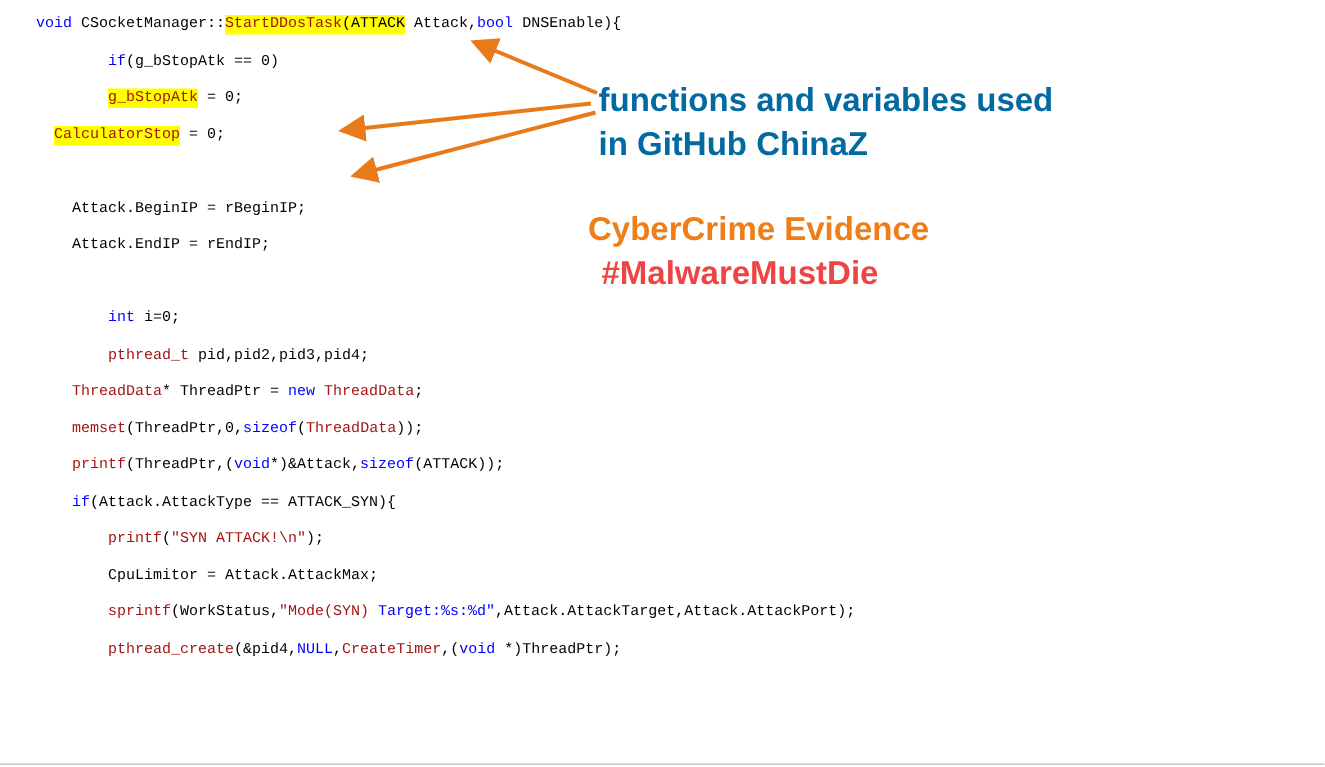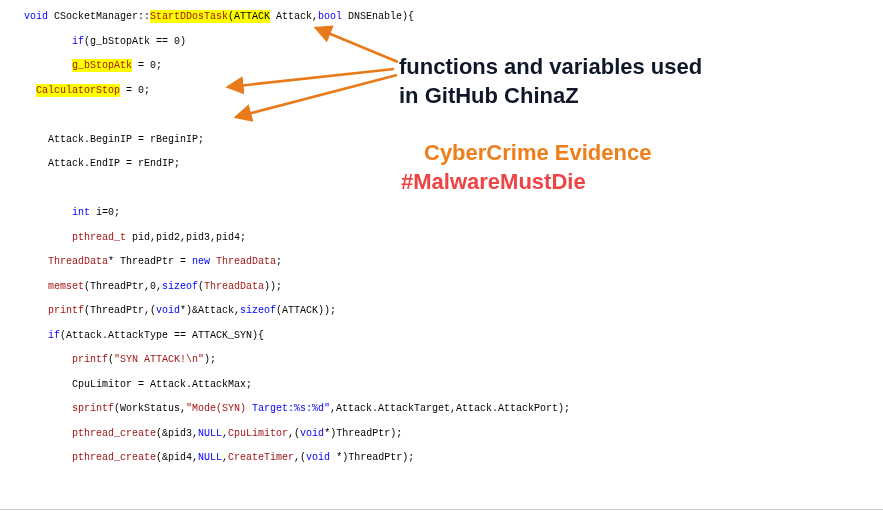--- a/index.html
+++ b/index.html
@@ -21,21 +21,21 @@
   .hl{background:var(--c-highlight);padding:1px 0;}
   .arrows{position:absolute;left:0;top:0;width:883px;height:511px;pointer-events:none;}
   .arrow{stroke:var(--c-arrow);stroke-width:2.6;fill:none;}
   .arrowhead{fill:var(--c-arrow);}
   .note{
     position:absolute;
     font-family:"Liberation Sans","DejaVu Sans",sans-serif;
     font-weight:bold;white-space:nowrap;
   }
   .note-1{left:399px;top:52px;font-size:22px;line-height:29px;}
-  .note-2{left:424px;top:139px;font-size:22px;line-height:28px;}
+  .note-2{left:392px;top:139px;font-size:22px;line-height:28px;}
   .note-3{left:401px;top:168px;font-size:22px;line-height:28px;}
   .bottom-divider{position:absolute;left:0;bottom:1px;width:100%;height:1px;background:#c9c9c9;}
 </style>
 </head>
 <body>
 
 <div class="code-area">
     <div class="code-line"><span class="tk-k">void </span><span class="tk-n">CSocketManager::</span><span class="tk-f hl">StartDDosTask</span><span class="tk-n hl">(ATTACK</span><span class="tk-n"> Attack,</span><span class="tk-k">bool</span><span class="tk-n"> DNSEnable){</span></div>
     <div class="code-line"><span class="tk-n">        </span><span class="tk-k">if</span><span class="tk-n">(g_bStopAtk == 0)</span></div>
     <div class="code-line"><span class="tk-n">        </span><span class="tk-f hl">g_bStopAtk</span><span class="tk-n"> = 0;</span></div>
@@ -46,36 +46,35 @@
     <div class="code-line">&nbsp;</div>
     <div class="code-line"><span class="tk-n">        </span><span class="tk-k">int</span><span class="tk-n"> i=0;</span></div>
     <div class="code-line"><span class="tk-n">        </span><span class="tk-f">pthread_t</span><span class="tk-n"> pid,pid2,pid3,pid4;</span></div>
     <div class="code-line"><span class="tk-n">    </span><span class="tk-f">ThreadData</span><span class="tk-n">* ThreadPtr = </span><span class="tk-k">new</span><span class="tk-n"> </span><span class="tk-f">ThreadData</span><span class="tk-n">;</span></div>
     <div class="code-line"><span class="tk-n">    </span><span class="tk-f">memset</span><span class="tk-n">(ThreadPtr,0,</span><span class="tk-k">sizeof</span><span class="tk-n">(</span><span class="tk-f">ThreadData</span><span class="tk-n">));</span></div>
     <div class="code-line"><span class="tk-n">    </span><span class="tk-f">printf</span><span class="tk-n">(ThreadPtr,(</span><span class="tk-k">void</span><span class="tk-n">*)&amp;Attack,</span><span class="tk-k">sizeof</span><span class="tk-n">(ATTACK));</span></div>
     <div class="code-line"><span class="tk-n">    </span><span class="tk-k">if</span><span class="tk-n">(Attack.AttackType == ATTACK_SYN){</span></div>
     <div class="code-line"><span class="tk-n">        </span><span class="tk-f">printf</span><span class="tk-n">(</span><span class="tk-s">"SYN ATTACK!\n"</span><span class="tk-n">);</span></div>
     <div class="code-line"><span class="tk-n">        CpuLimitor = Attack.AttackMax;</span></div>
     <div class="code-line"><span class="tk-n">        </span><span class="tk-f">sprintf</span><span class="tk-n">(WorkStatus,</span><span class="tk-s">"Mode(SYN) </span><span class="tk-b">Target:%s:%d"</span><span class="tk-n">,Attack.AttackTarget,Attack.AttackPort);</span></div>
-    <div class="code-line"><span class="tk-n">        </span><span class="tk-f">pthread_create</span><span class="tk-n">(&amp;pid3,</span><span class="tk-k">NULL</span><span class="tk-n">,</span><span class="tk-f">CpuLimitor</span><span class="tk-n">,(</span><span class="tk-k">void</span><span class="tk-n">*)ThreadPtr);</span></div>
     <div class="code-line"><span class="tk-n">        </span><span class="tk-f">pthread_create</span><span class="tk-n">(&amp;pid4,</span><span class="tk-k">NULL</span><span class="tk-n">,</span><span class="tk-f">CreateTimer</span><span class="tk-n">,(</span><span class="tk-k">void</span><span class="tk-n"> *)ThreadPtr);</span></div>
   </div>
 
 <svg class="arrows" viewBox="0 0 883 511">
   <defs>
     <marker id="ah" markerWidth="8" markerHeight="8" refX="6" refY="3.5" orient="auto">
       <path class="arrowhead" d="M0,0 L7,3.5 L0,7 z"></path>
     </marker>
   </defs>
   <line class="arrow" x1="398" y1="62" x2="316" y2="28" marker-end="url(#ah)"></line>
   <line class="arrow" x1="394" y1="69" x2="228" y2="87" marker-end="url(#ah)"></line>
   <line class="arrow" x1="397" y1="75" x2="236" y2="117" marker-end="url(#ah)"></line>
 </svg>
 
-<div class="note note-1" style="color: #0f172a;">
+<div class="note note-1" style="color: #0369a1;">
   <div>functions and variables used</div>
   <div>in GitHub ChinaZ</div>
 </div>
 
 <div class="note note-2" style="color: rgb(239, 125, 24);">CyberCrime Evidence</div>
 
 <div class="note note-3" style="color: #ef4444;">#MalwareMustDie</div>
 
 <div class="bottom-divider"></div>
 

